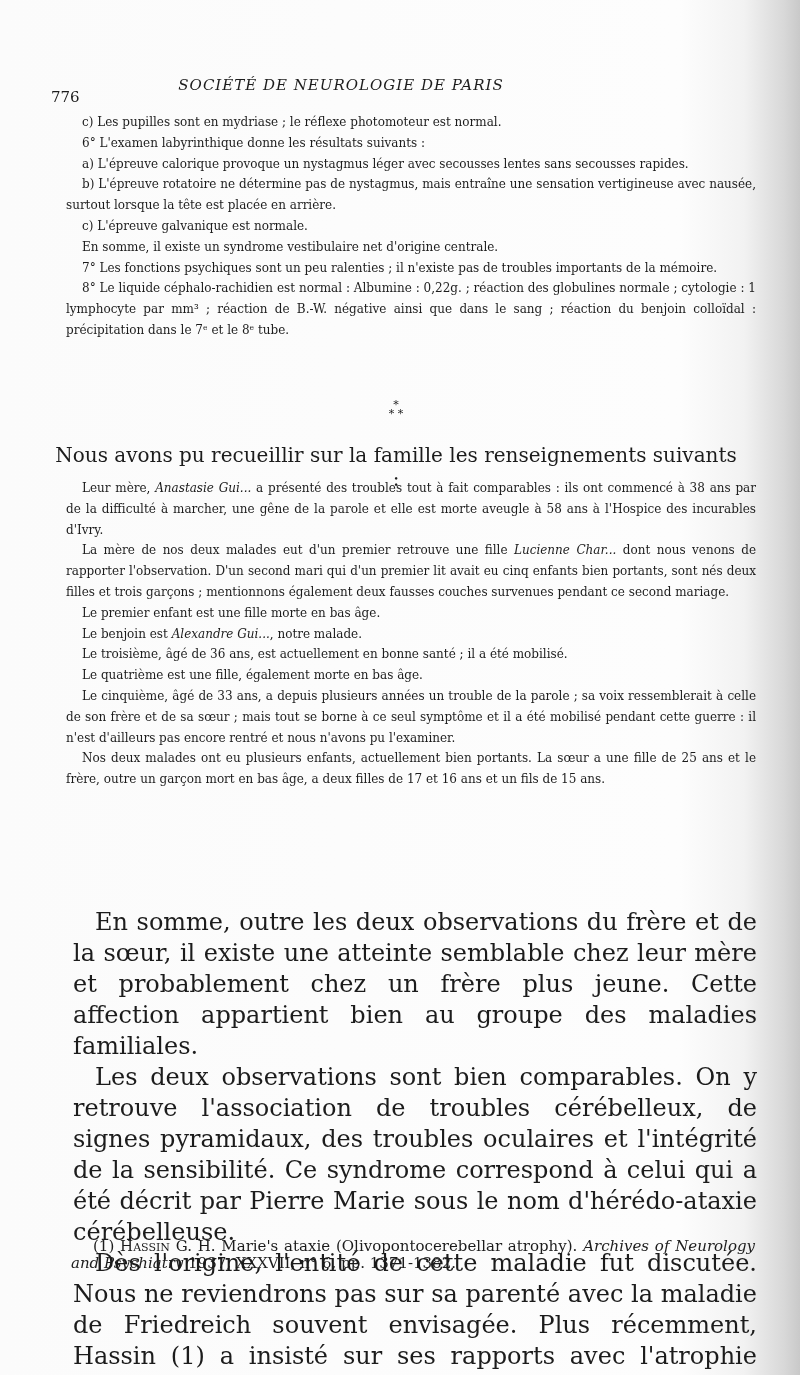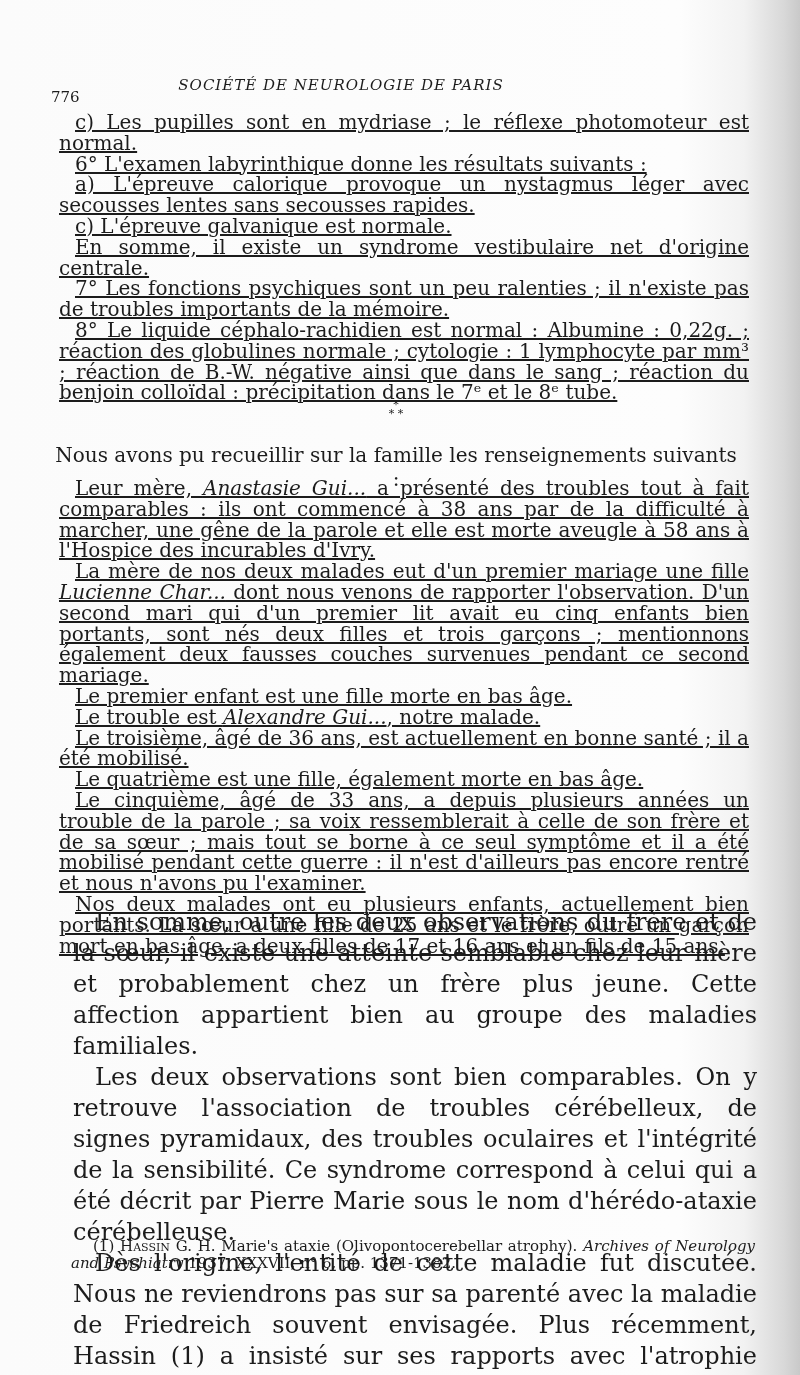--- a/index.html
+++ b/index.html
@@ -6,21 +6,21 @@
   body {
     width: 800px; height: 1375px; overflow: hidden; position: relative;
     background: linear-gradient(to right, #fbfbfb 0%, #fdfdfd 85%, #f2f2f2 93%, #d8d8d8 98%, #c9c9c9 100%);
     font-family: "DejaVu Serif", "Liberation Serif", serif;
     color: #1c1c1c;
   }
   .page { position: absolute; left: 51px; top: 0; width: 690px; }
   .header { position: absolute; top: 76px; left: 0; width: 690px; height: 22px; font-size: 15px; }
   .folio { position: absolute; left: 0; top: 12px; }
   .running { position: absolute; left: 0; width: 580px; text-align: center; font-style: italic; letter-spacing: 1px; top: 0; }
-  .block { position: absolute; left: 8px; width: 690px; font-size: 20px; line-height: 20.8px; text-align: justify; text-decoration: underline; }
+  .block { position: absolute; left: 15px; width: 690px; font-size: 12px; line-height: 20.8px; text-align: justify; }
   .block p { margin: 0; text-indent: 16px; }
   .stars { position: absolute; top: 400px; left: 0; width: 690px; text-align: center; font-size: 11px; line-height: 9px; }
   .intro { position: absolute; top: 443px; left: 0; width: 690px; text-align: center; font-size: 20px; }
   .big { position: absolute; left: 22px; width: 684px; font-size: 24px; line-height: 31px; text-align: justify; }
   .big p { margin: 0; text-indent: 22px; }
   .note { position: absolute; left: 20px; width: 684px; top: 1238px; font-size: 15px; line-height: 17px; text-align: justify; }
   .note p { margin: 0; text-indent: 22px; }
   .sc { font-variant: small-caps; }
   em { font-style: italic; }
 </style>
@@ -30,38 +30,39 @@
 <div class="page">
   <div class="header">
     <span class="folio">776</span>
     <span class="running">SOCIÉTÉ DE NEUROLOGIE DE PARIS</span>
   </div>
 
   <div class="block" style="top:112px">
     <p>c) Les pupilles sont en mydriase ; le réflexe photomoteur est normal.</p>
     <p>6° L'examen labyrinthique donne les résultats suivants :</p>
     <p>a) L'épreuve calorique provoque un nystagmus léger avec secousses lentes sans secousses rapides.</p>
+    <p>b) L'épreuve rotatoire ne détermine pas de nystagmus, mais entraîne une sensation vertigineuse avec nausée, surtout lorsque la tête est placée en arrière.</p>
     <p>c) L'épreuve galvanique est normale.</p>
     <p>En somme, il existe un syndrome vestibulaire net d'origine centrale.</p>
     <p>7° Les fonctions psychiques sont un peu ralenties ; il n'existe pas de troubles importants de la mémoire.</p>
     <p>8° Le liquide céphalo-rachidien est normal : Albumine : 0,22g. ; réaction des globulines normale ; cytologie : 1 lymphocyte par mm³ ; réaction de B.-W. négative ainsi que dans le sang ; réaction du benjoin colloïdal : précipitation dans le 7ᵉ et le 8ᵉ tube.</p>
   </div>
 
   <div class="stars">
     <div>*</div>
     <div>* *</div>
   </div>
 
   <div class="intro">Nous avons pu recueillir sur la famille les renseignements suivants :</div>
 
   <div class="block" style="top:478px">
     <p><span>Leur mère, </span><em>Anastasie Gui...</em><span> a présenté des troubles tout à fait comparables : ils ont commencé à 38 ans par de la difficulté à marcher, une gêne de la parole et elle est morte aveugle à 58 ans à l'Hospice des incurables d'Ivry.</span></p>
-    <p><span>La mère de nos deux malades eut d'un premier mariage une fille </span><em>Lucienne Char...</em><span> dont nous venons de rapporter l'observation. D'un second mari qui d'un premier lit avait eu cinq enfants bien portants, sont nés deux filles et trois garçons ; mentionnons également deux fausses couches survenues pendant ce second mariage.</span></p>
+    <p><span>La mère de nos deux malades eut d'un premier retrouve une fille </span><em>Lucienne Char...</em><span> dont nous venons de rapporter l'observation. D'un second mari qui d'un premier lit avait eu cinq enfants bien portants, sont nés deux filles et trois garçons ; mentionnons également deux fausses couches survenues pendant ce second mariage.</span></p>
     <p>Le premier enfant est une fille morte en bas âge.</p>
-    <p><span>Le trouble est </span><em>Alexandre Gui...</em><span>, notre malade.</span></p>
+    <p><span>Le benjoin est </span><em>Alexandre Gui...</em><span>, notre malade.</span></p>
     <p>Le troisième, âgé de 36 ans, est actuellement en bonne santé ; il a été mobilisé.</p>
     <p>Le quatrième est une fille, également morte en bas âge.</p>
     <p>Le cinquième, âgé de 33 ans, a depuis plusieurs années un trouble de la parole ; sa voix ressemblerait à celle de son frère et de sa sœur ; mais tout se borne à ce seul symptôme et il a été mobilisé pendant cette guerre : il n'est d'ailleurs pas encore rentré et nous n'avons pu l'examiner.</p>
     <p>Nos deux malades ont eu plusieurs enfants, actuellement bien portants. La sœur a une fille de 25 ans et le frère, outre un garçon mort en bas âge, a deux filles de 17 et 16 ans et un fils de 15 ans.</p>
   </div>
 
   <div class="big" style="top:907px">
     <p>En somme, outre les deux observations du frère et de la sœur, il existe une atteinte semblable chez leur mère et probablement chez un frère plus jeune. Cette affection appartient bien au groupe des maladies familiales.</p>
     <p>Les deux observations sont bien comparables. On y retrouve l'association de troubles cérébelleux, de signes pyramidaux, des troubles oculaires et l'intégrité de la sensibilité. Ce syndrome correspond à celui qui a été décrit par Pierre Marie sous le nom d'hérédo-ataxie cérébelleuse.</p>
     <p>Dès l'origine, l'entité de cette maladie fut discutée. Nous ne reviendrons pas sur sa parenté avec la maladie de Friedreich souvent envisagée. Plus récemment, Hassin (1) a insisté sur ses rapports avec l'atrophie olivo-ponto-cérébelleuse. Nous manquons ici de documents anatomiques et il nous est impossible de pousser la discussion.</p>

